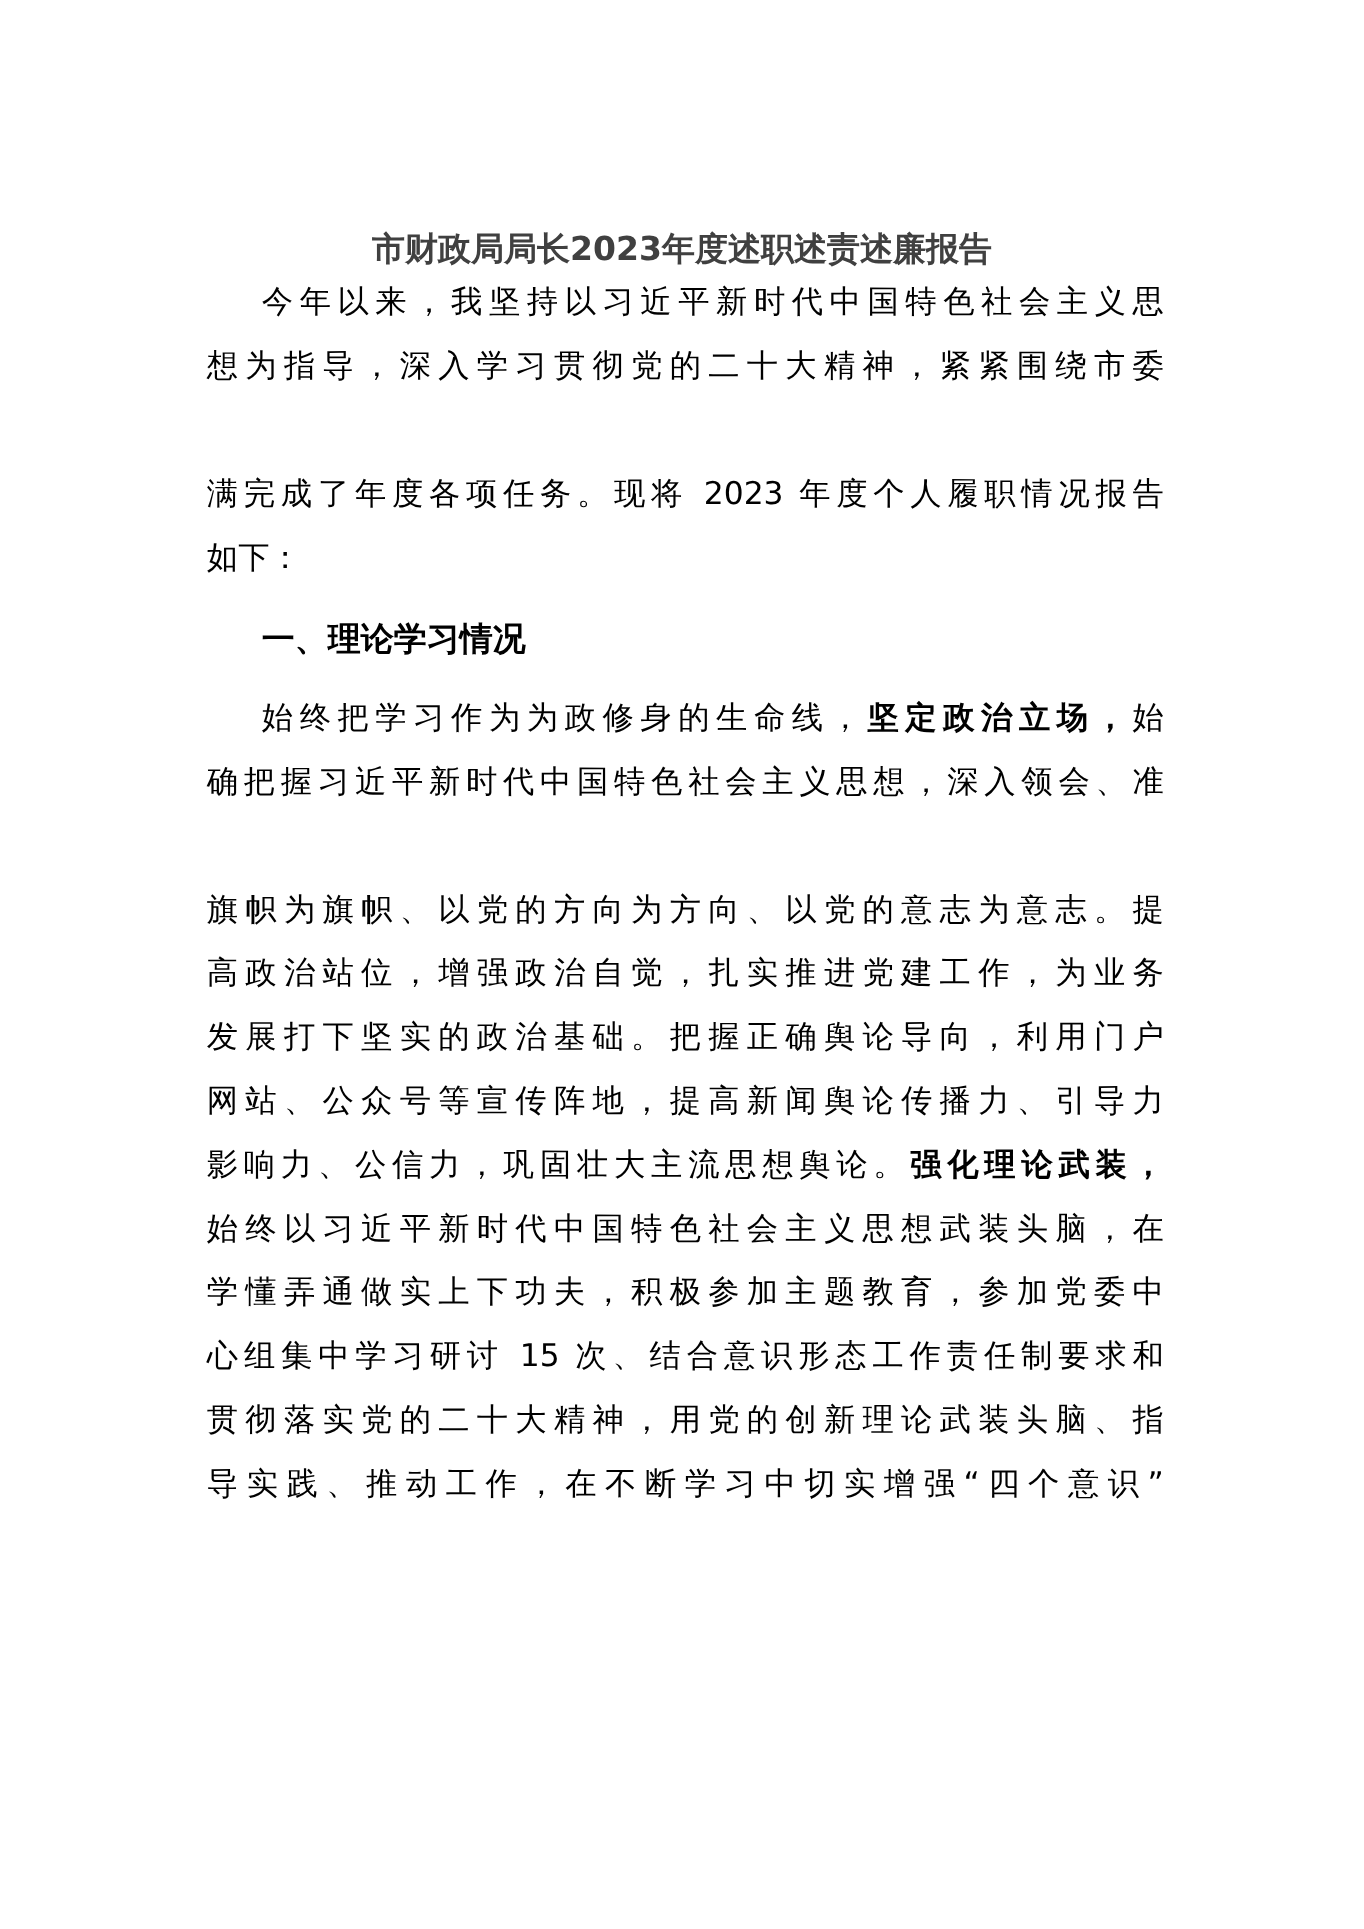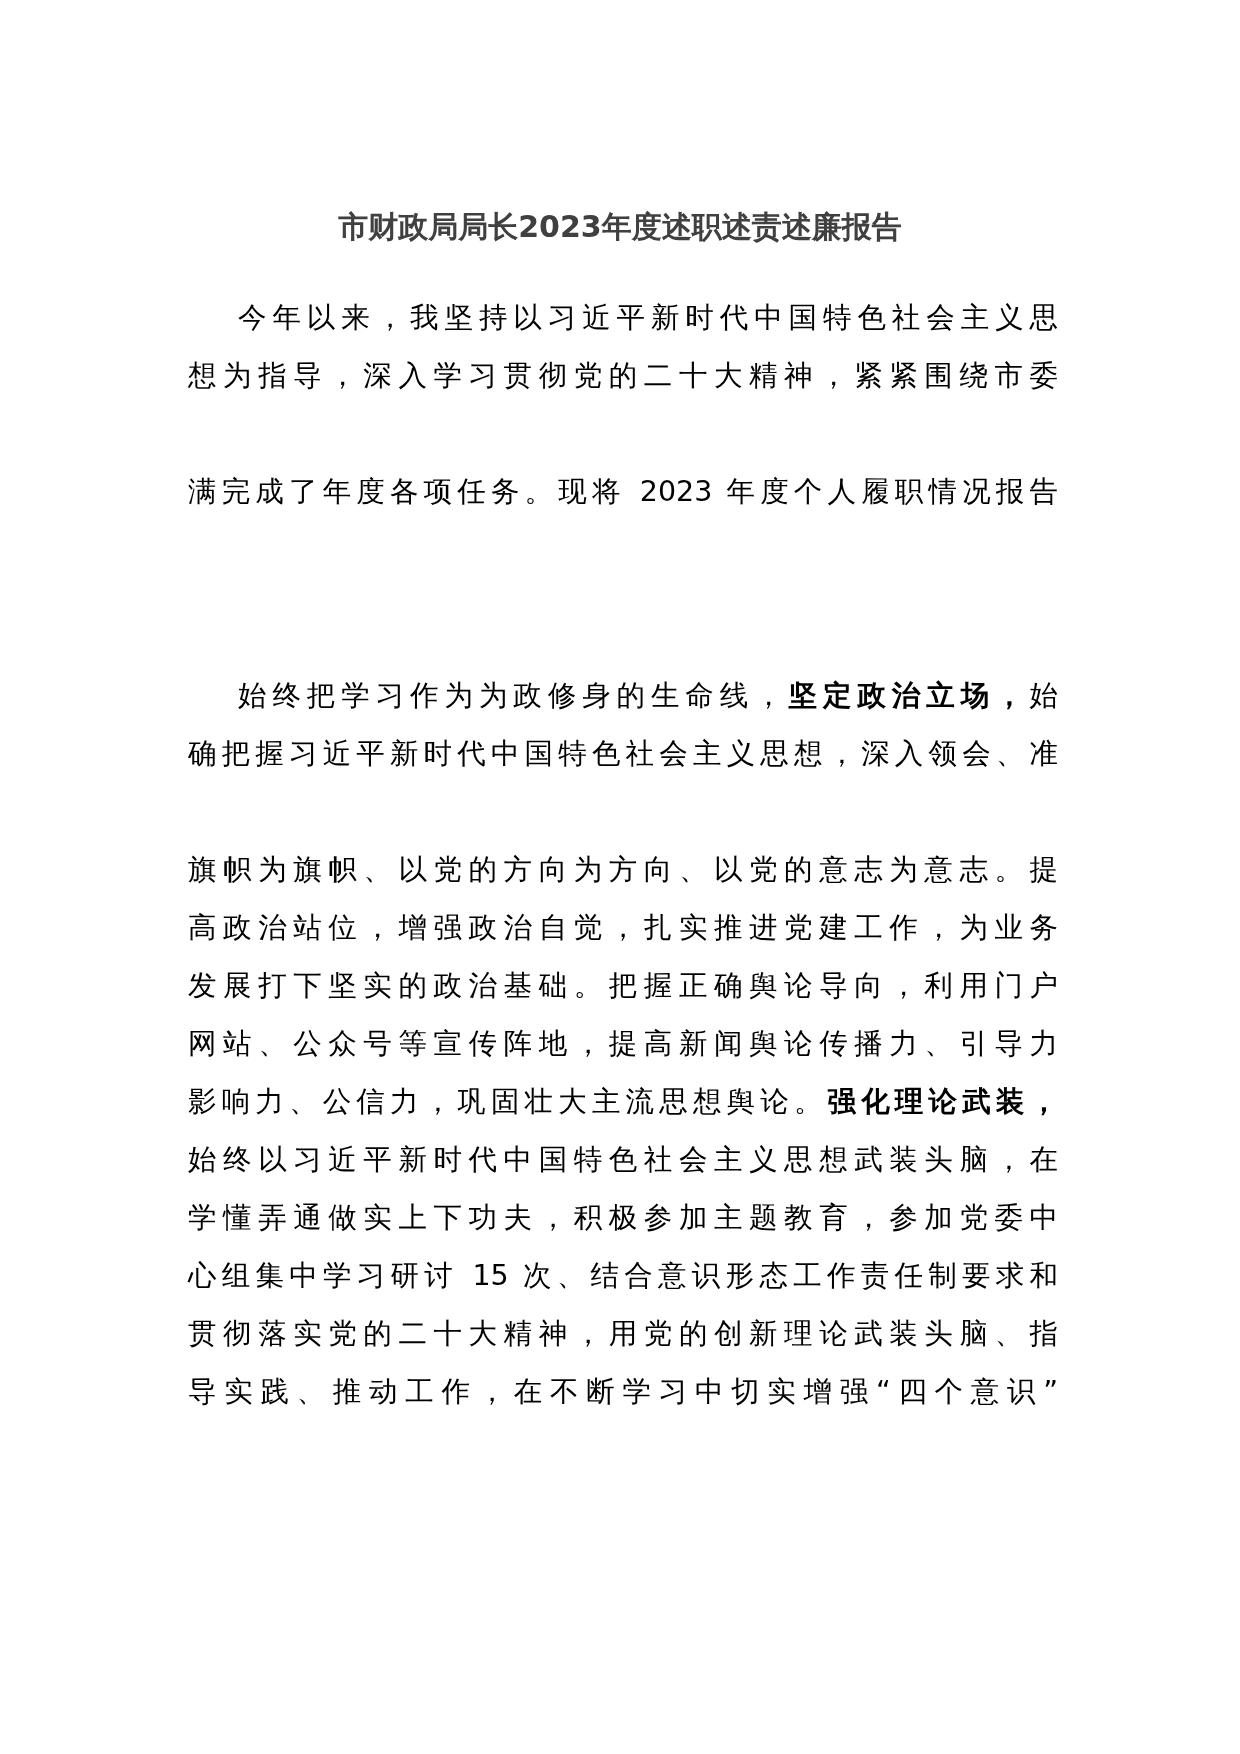--- a/index.html
+++ b/index.html
@@ -2,36 +2,38 @@
 <html><head>
   <meta charset="utf-8">
   <style>
     html, body { margin: 0; padding: 0; background: #ffffff; }
     body { width: 1240px; height: 1754px; position: relative; overflow: hidden;
       font-family: "DejaVu Sans", "Liberation Sans", sans-serif; color: #000; }
     .page { position: absolute; left: 0; top: 0; width: 1240px; height: 1470px; background: #fff; }
     .title { position: absolute; left: 0; width: 1240px; top: 205px; text-align: center;
       font-size: 30px; font-weight: bold; color: #404040; line-height: 44px; letter-spacing: 0px; }
     .line { position: absolute; left: 188px; width: 870px; font-size: 28.5px; line-height: 40px;
-      white-space: nowrap; color: #000; margin-top: 43px; }
+      white-space: nowrap; color: #000; }
     .line.justify { text-align: justify; text-align-last: justify; }
     .line.indent { left: 238px; width: 820px; }
     .heading { position: absolute; left: 238px; font-size: 30px; font-weight: bold; line-height: 40px; color: #000; }
     b { font-weight: bold; }
   </style>
 </head>
 <body>
 
 <div class="page">
   <div class="title">市财政局局长2023年度述职述责述廉报告</div>
 
   <div class="line indent justify" style="top:255px">今年以来，我坚持以习近平新时代中国特色社会主义思</div>
   <div class="line justify" style="top:313px">想为指导，深入学习贯彻党的二十大精神，紧紧围绕市委</div>
   <div class="line justify" style="top:429px">满完成了年度各项任务。现将 2023 年度个人履职情况报告</div>
+  <div class="line" style="top:487px">如下：</div>
 
+  <div class="heading" style="top:562px">一、理论学习情况</div>
 
   <div class="line indent justify" style="top:633px">
     <span>始终把学习作为为政修身的生命线，</span><b>坚定政治立场，</b><span>始</span>
   </div>
   <div class="line justify" style="top:691px">确把握习近平新时代中国特色社会主义思想，深入领会、准</div>
   <div class="line justify" style="top:807px">旗帜为旗帜、以党的方向为方向、以党的意志为意志。提</div>
   <div class="line justify" style="top:865px">高政治站位，增强政治自觉，扎实推进党建工作，为业务</div>
   <div class="line justify" style="top:923px">发展打下坚实的政治基础。把握正确舆论导向，利用门户</div>
   <div class="line justify" style="top:981px">网站、公众号等宣传阵地，提高新闻舆论传播力、引导力</div>
 

